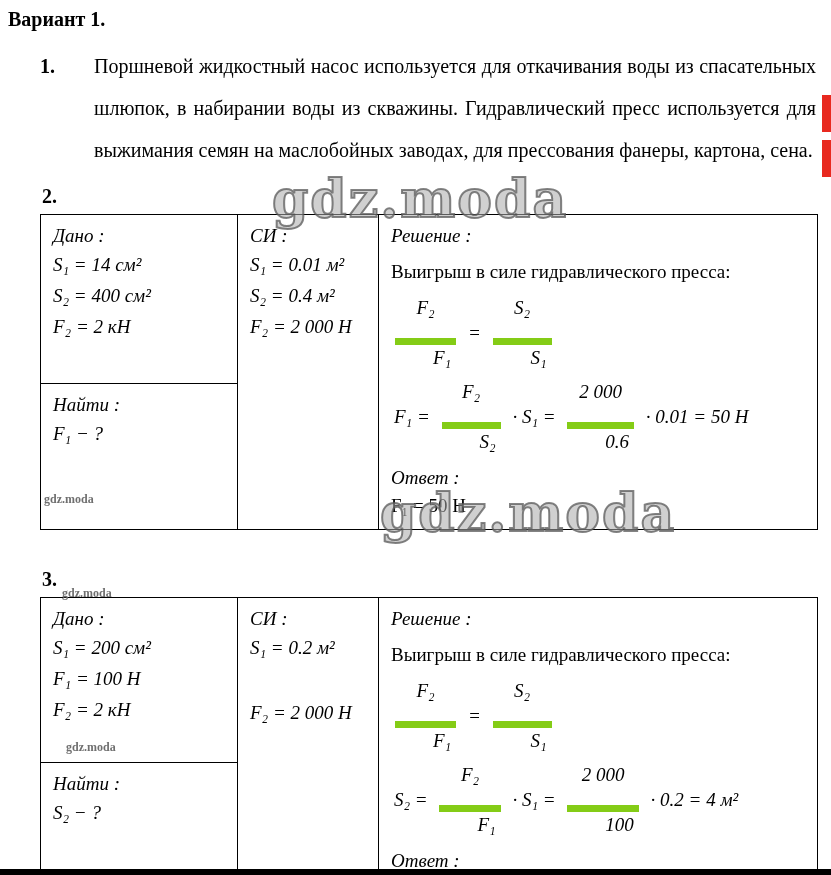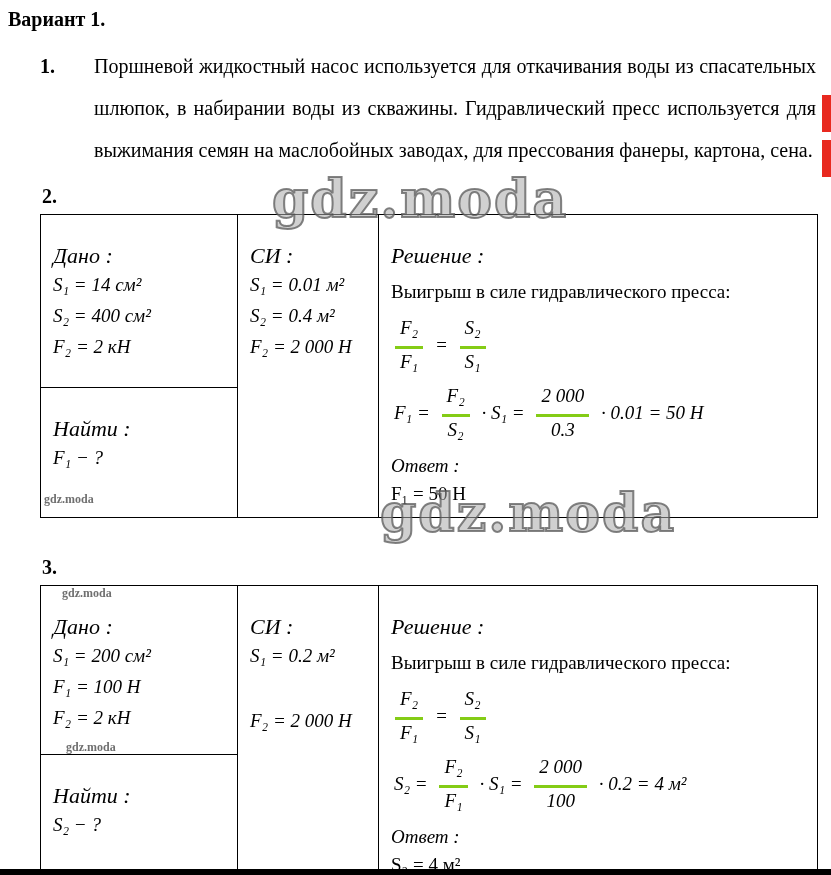--- a/index.html
+++ b/index.html
@@ -14,27 +14,27 @@
   .seclabel{margin:14px 0 6px 42px;font-weight:bold;font-size:20px;}
   table.sol{border-collapse:collapse;margin:4px 0 0 40px;table-layout:fixed;}
   table.sol td{border:1px solid #000;vertical-align:top;padding:8px 12px;font-size:19px;}
   td.c1{width:172px;}
   td.c2{width:116px;}
   td.c3{width:414px;}
   .t2 .r1 td.c1{height:112px;}
   .t2 tr.row2 td.c1{height:100px;}
   .t3 .r1 td.c1{height:116px;}
   .t3 tr.row2 td.c1{height:106px;}
-  .lbl{font-style:italic;font-size:22px;line-height:26px;margin-top:20px;}
+  .lbl{font-style:italic;font-size:19px;line-height:26px;}
   .mline{font-style:italic;font-size:19px;line-height:31px;}
   .intro{font-size:19px;line-height:30px;margin-top:8px;}
   .mrow{font-style:italic;font-size:19px;margin:10px 0 12px 0;white-space:nowrap;}
   .frac{display:inline-block;text-align:center;vertical-align:middle;margin:0 4px;}
-  .frac .num{display:block;border-bottom:3px solid #84cc16;padding:0 5px 7px;line-height:22px;}
-  .frac .den{display:block;padding:2px 5px 0;line-height:22px;}
+  .frac .num{display:block;border-bottom:7px solid #84cc16;padding:0 5px 19px;line-height:22px;}
+  .frac .den{display:block;padding:2px 5px 0;line-height:22px;margin-left:33px;}
   .op{display:inline-block;vertical-align:middle;margin:0 3px;}
   .ans-lbl{font-style:italic;font-size:19px;line-height:26px;margin-top:6px;}
   .ans{font-size:19px;line-height:30px;}
   .gap-before{margin-top:34px;}
   .watermark{
     position:absolute;font-family:"DejaVu Serif","Liberation Serif",serif;
     font-weight:bold;font-size:52px;letter-spacing:2px;
     color:rgba(170,170,170,0.55);-webkit-text-stroke:2px rgba(90,90,90,0.75);
     pointer-events:none;
   }
@@ -83,21 +83,21 @@
         <div class="intro">Выигрыш в силе гидравлического пресса:</div>
         <div class="mrow">
           <span class="frac"><span class="num">F₂</span><span class="den">F₁</span></span>
           <span class="op">=</span>
           <span class="frac"><span class="num">S₂</span><span class="den">S₁</span></span>
         </div>
         <div class="mrow">
           <span class="op">F₁ =</span>
           <span class="frac"><span class="num">F₂</span><span class="den">S₂</span></span>
           <span class="op">· S₁ =</span>
-          <span class="frac"><span class="num">2 000</span><span class="den">0.3</span></span>
+          <span class="frac"><span class="num">2 000</span><span class="den">0.6</span></span>
           <span class="op">· 0.01 = 50 Н</span>
         </div>
         <div class="ans-lbl">Ответ :</div>
         <div class="ans">F₁ = 50 Н</div>
       </td>
     </tr>
     <tr class="row2">
       <td class="c1">
         <div class="lbl">Найти :</div>
         <div class="mline">F₁ − ?</div>

